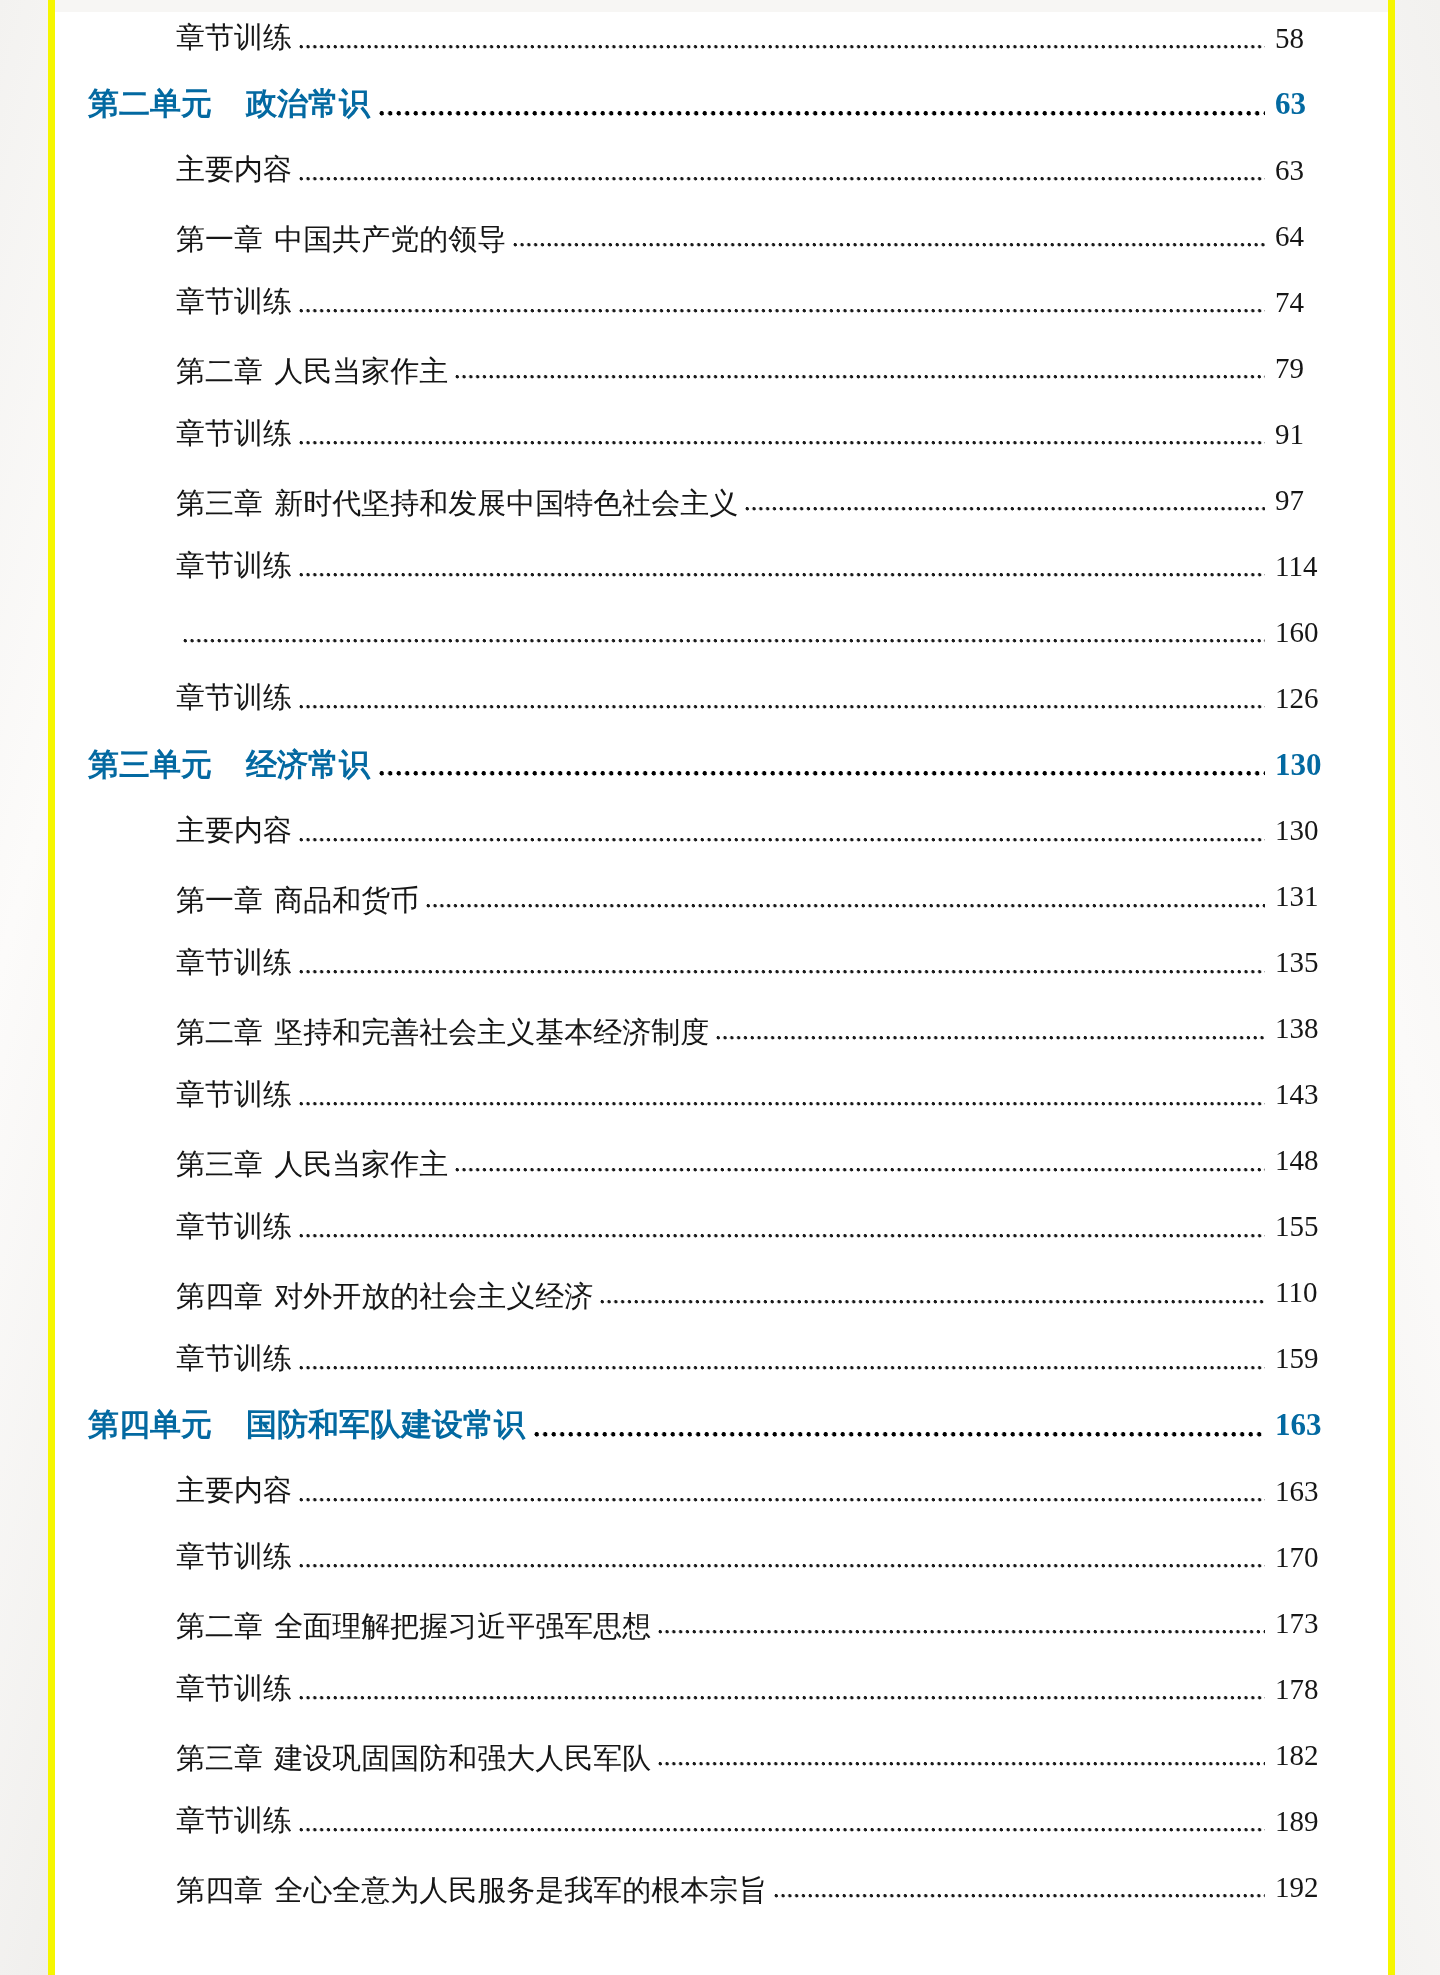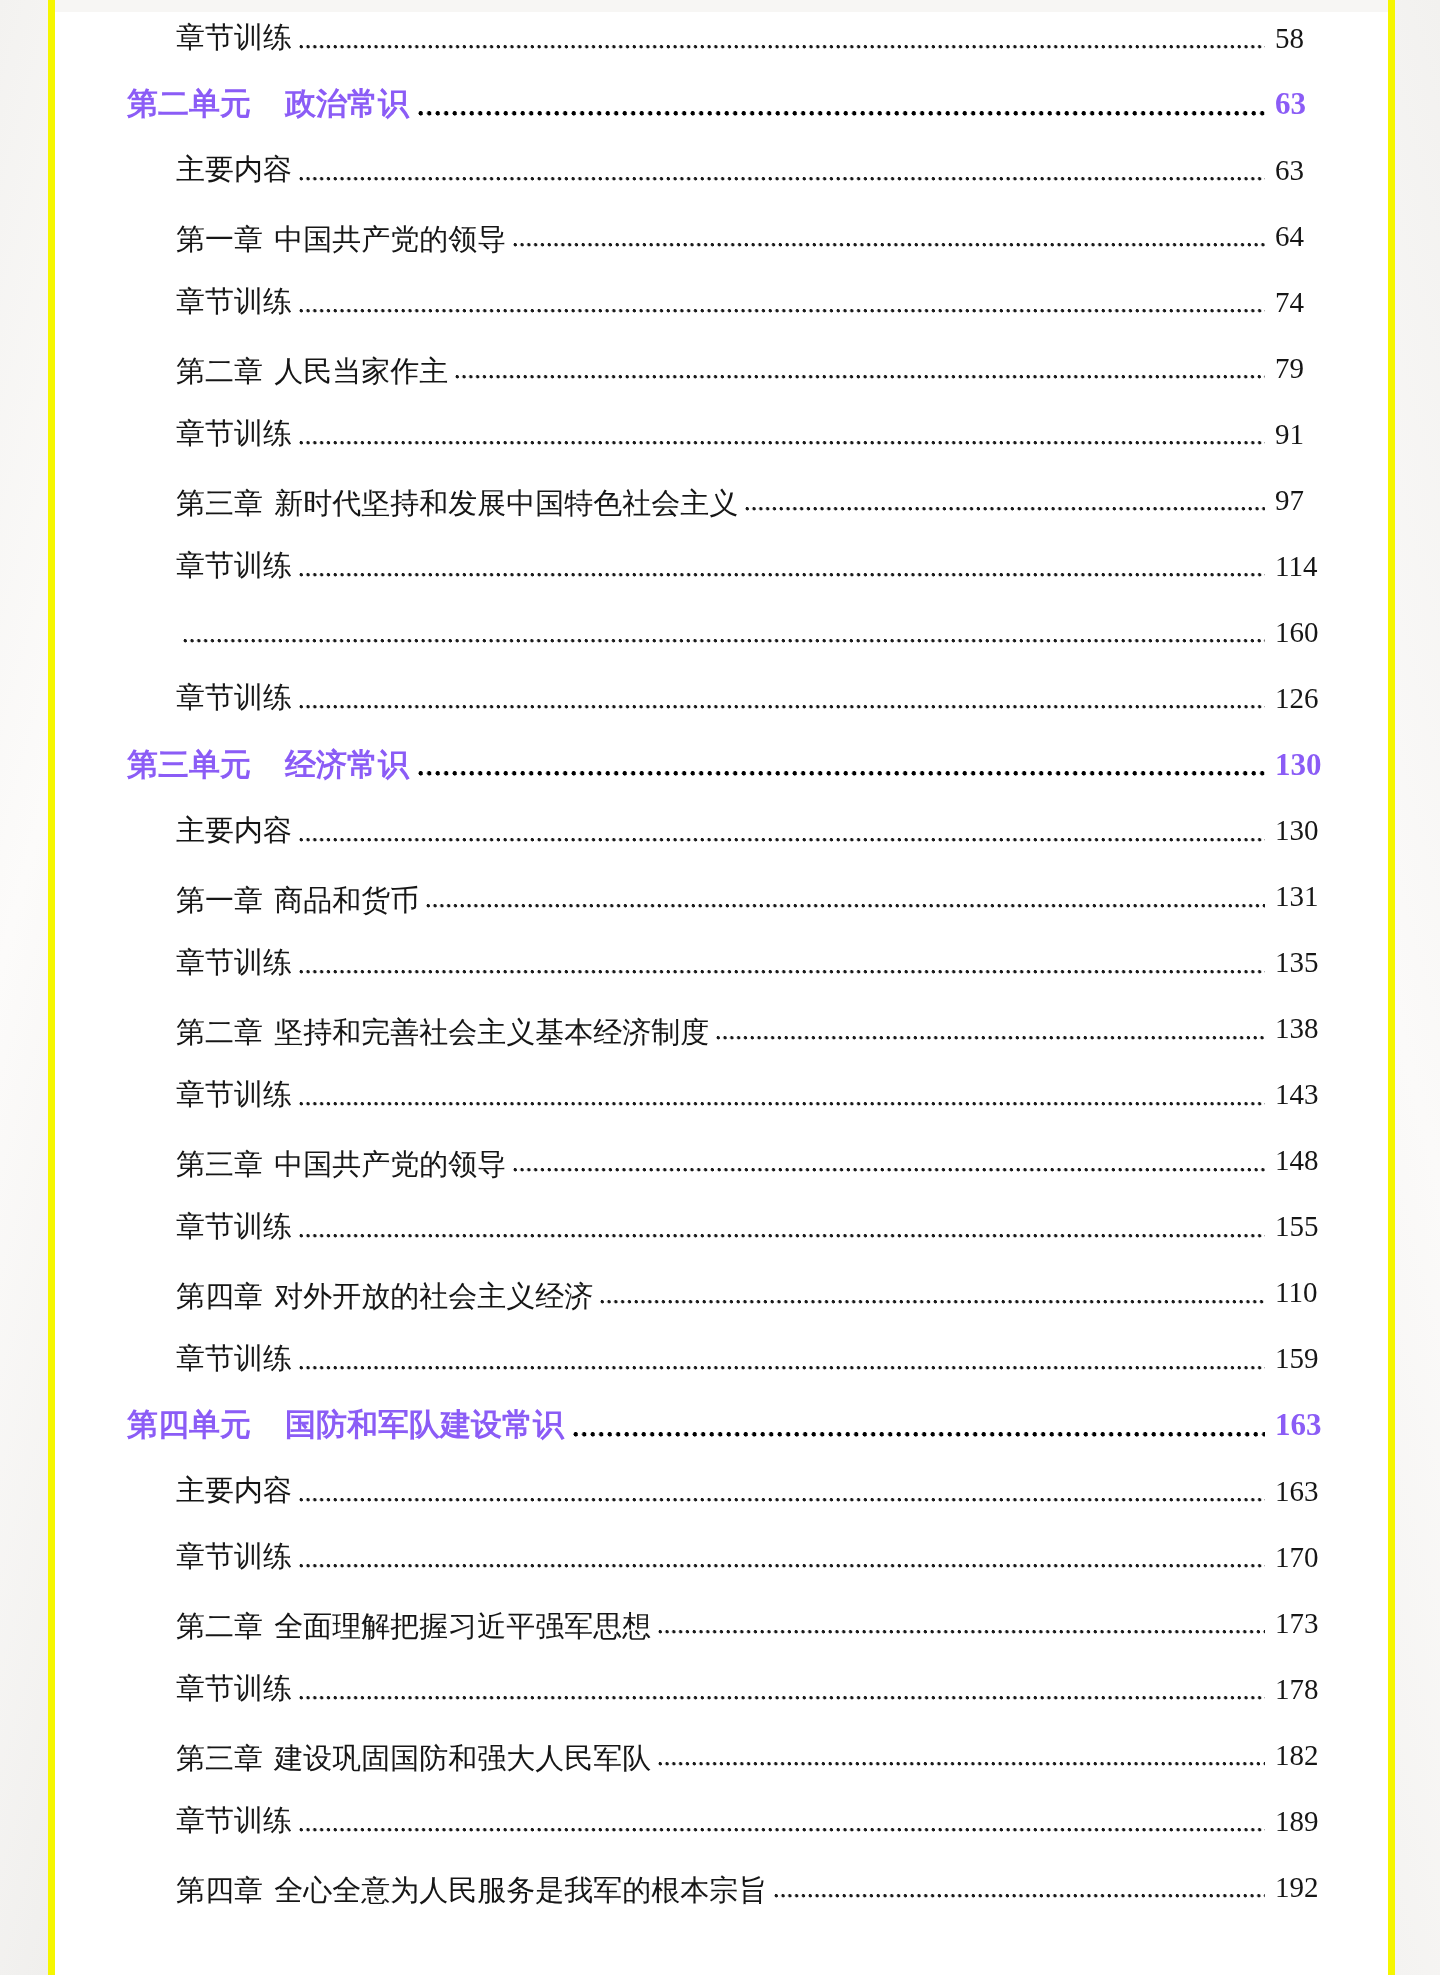--- a/index.html
+++ b/index.html
@@ -16,21 +16,21 @@
   .accent-left{left:48px;}
   .accent-right{left:1388px;}
   .paper{position:absolute;left:55px;top:12px;width:1371px;height:1975px;background:#ffffff;}
   #toc-list{position:absolute;left:0;top:-7px;width:100%;}
   .toc-row{
     display:flex;align-items:center;box-sizing:border-box;
     height:66.05px;padding:0 93px 0 121px;
     font-size:29px;white-space:nowrap;
   }
   .toc-row.unit{
-    font-weight:bold;font-size:31px;color:#8b5cf6;padding-left:72px;
+    font-weight:bold;font-size:31px;color:#0369a1;padding-left:33px;
   }
   .label{flex:0 0 auto;}
   .toc-row.chapter .label{word-spacing:4px;margin-top:8px;}
   .unit-title{margin-left:34px;}
   .redacted{
     display:inline-block;
     filter:blur(4.5px);
     color:#5a5a5a;
     margin:0 4px 0 12px;
     transform:translateY(-2px);
@@ -133,21 +133,21 @@
         <span class="label">第二章 坚持和完善社会主义基本经济制度</span>
         <span class="leader"></span>
         <span class="page-num">138</span>
       </div>
       <div class="toc-row sub">
         <span class="label">章节训练</span>
         <span class="leader"></span>
         <span class="page-num">143</span>
       </div>
       <div class="toc-row chapter">
-        <span class="label">第三章 中国共产党的领导</span>
+        <span class="label">第三章 人民当家作主</span>
         <span class="leader"></span>
         <span class="page-num">148</span>
       </div>
       <div class="toc-row sub">
         <span class="label">章节训练</span>
         <span class="leader"></span>
         <span class="page-num">155</span>
       </div>
       <div class="toc-row chapter">
         <span class="label">第四章 对外开放的社会主义经济</span>

